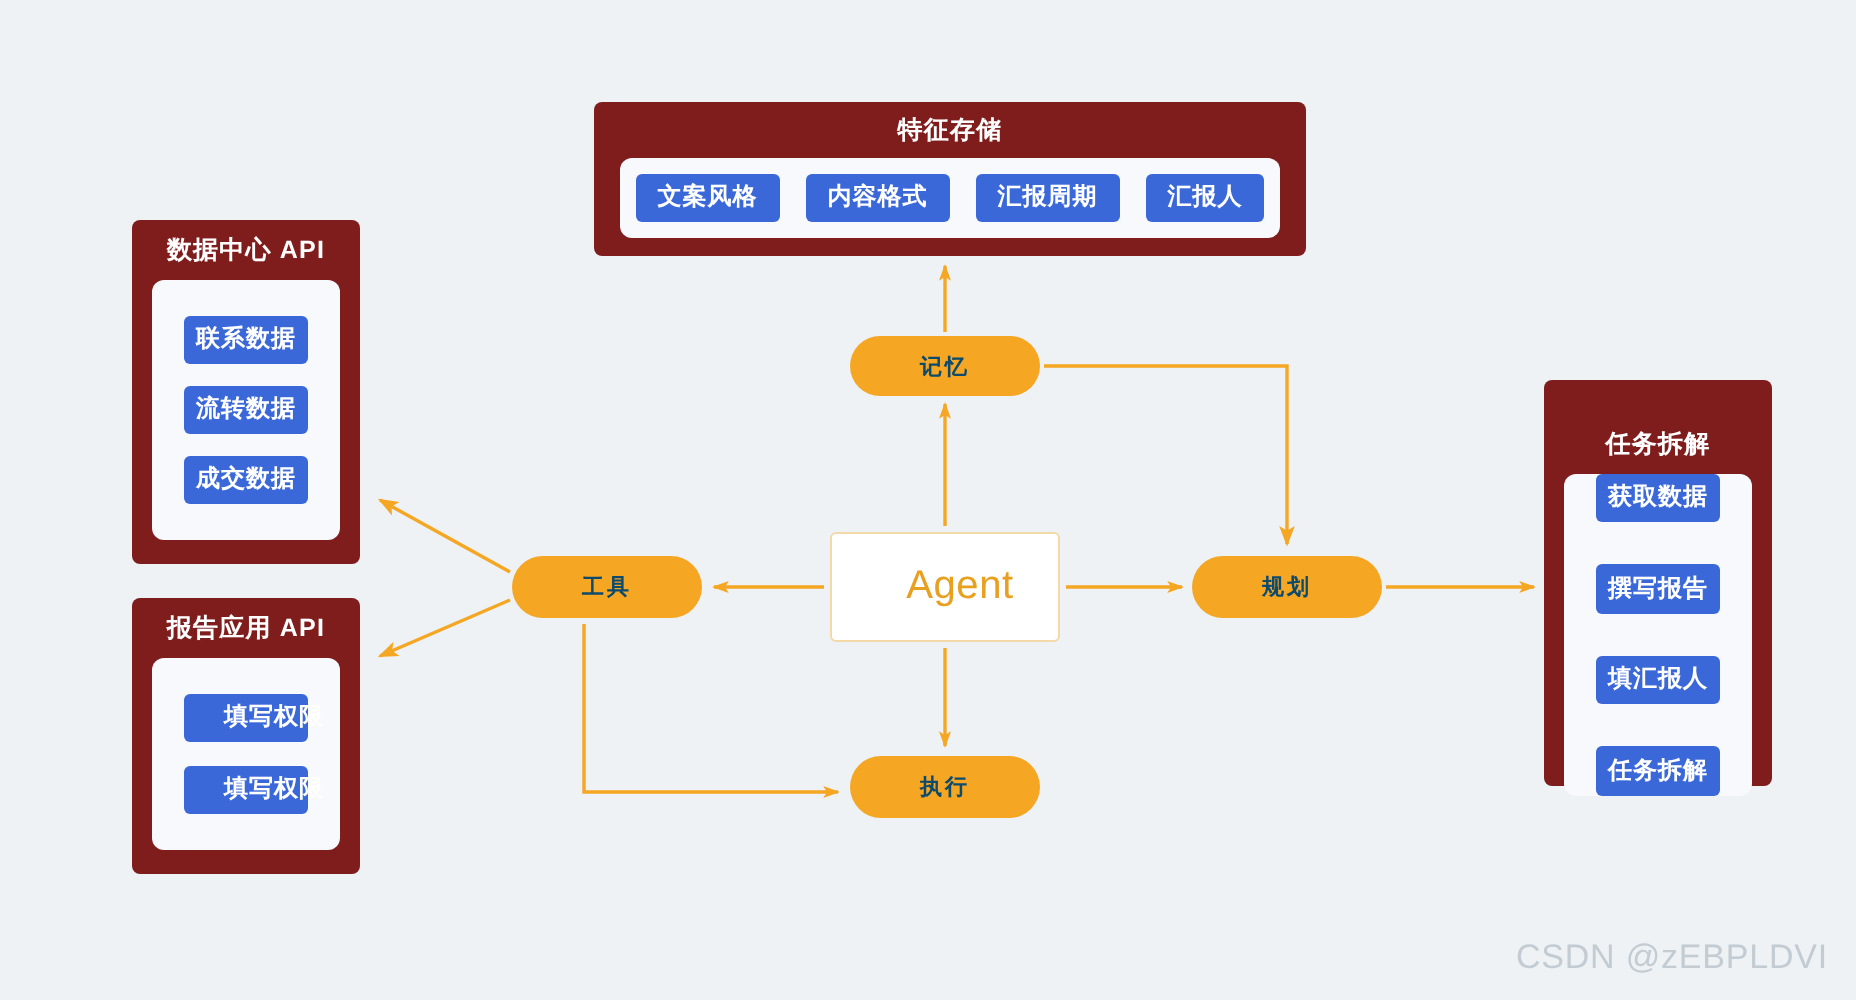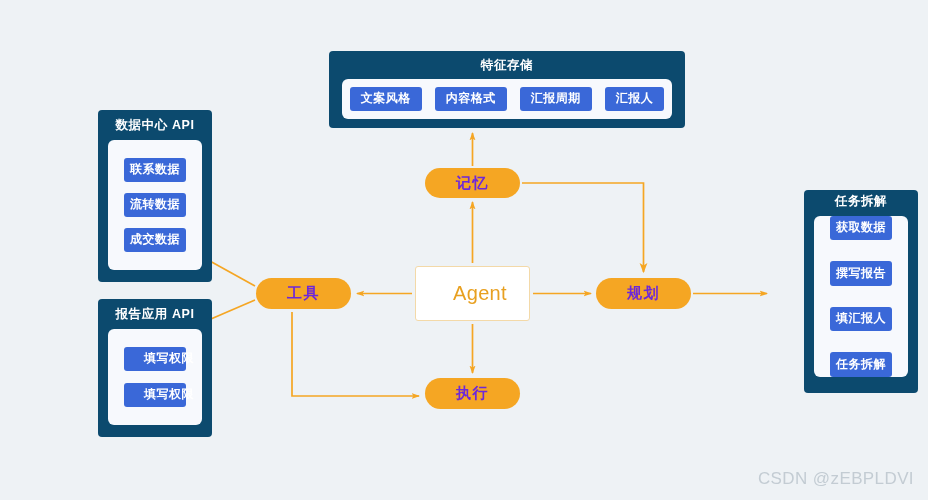--- a/index.html
+++ b/index.html
@@ -26,26 +26,25 @@
   #wires {
     position: absolute;
     left: 0; top: 0;
     width: 928px; height: 500px;
     pointer-events: none;
   }
 
   
   .panel {
     position: absolute;
-    background: #0c4a6e;
+    background: #7f1d1d;
     border-radius: 4px;
     display: flex;
     flex-direction: column;
     align-items: center;
-    margin-left: 32px;
   }
   .panel-title {
     color: #ffffff;
     font-size: 12.5px;
     font-weight: bold;
     letter-spacing: .6px;
     line-height: 1;
     text-align: center;
     width: 100%;
   }
@@ -109,37 +108,37 @@
     margin-top: 8px;
     flex-direction: column;
     gap: 12px;
   }
   #panel-reportapi .chip { width: 62px; height: 24px; padding-left: 28px; }
 
   
   #panel-tasks {
     left: 772px; top: 190px;
     width: 114px; height: 203px;
-    padding-top: 5px;
+    padding-top: 26px;
   }
   #panel-tasks .panel-inner {
     width: 94px; height: 161px;
     margin-top: 8px;
     flex-direction: column;
     gap: 21px;
   }
   #panel-tasks .chip { width: 62px; height: 25px; }
 
   
   .pill {
     position: absolute;
     background: #f5a623;
     border-radius: 22px;
-    color: #6d28d9;
-    font-size: 15px;
+    color: #0c4a6e;
+    font-size: 11px;
     font-weight: bold;
     letter-spacing: 1.5px;
     display: flex;
     align-items: center;
     justify-content: center;
     text-align: center;
   }
   #pill-memory    { left: 425px; top: 168px; width: 95px; height: 30px; }
   #pill-tool      { left: 256px; top: 278px; width: 95px; height: 31px; }
   #pill-plan      { left: 596px; top: 278px; width: 95px; height: 31px; }

